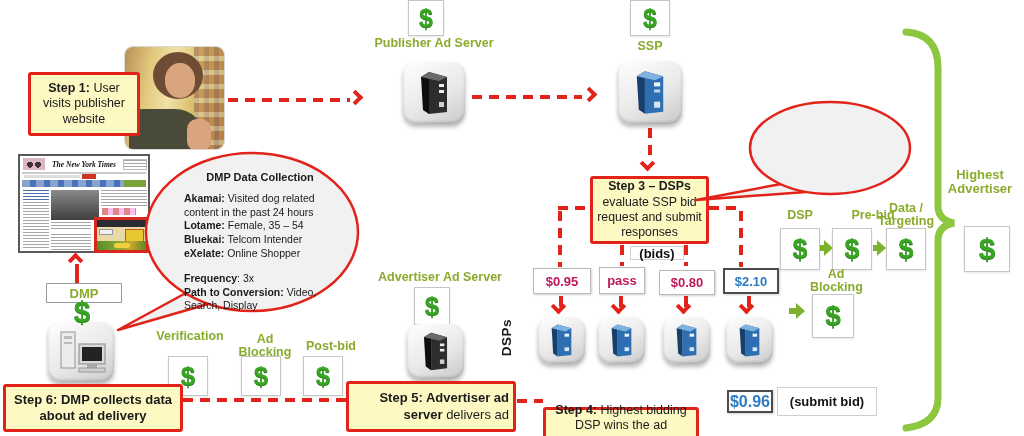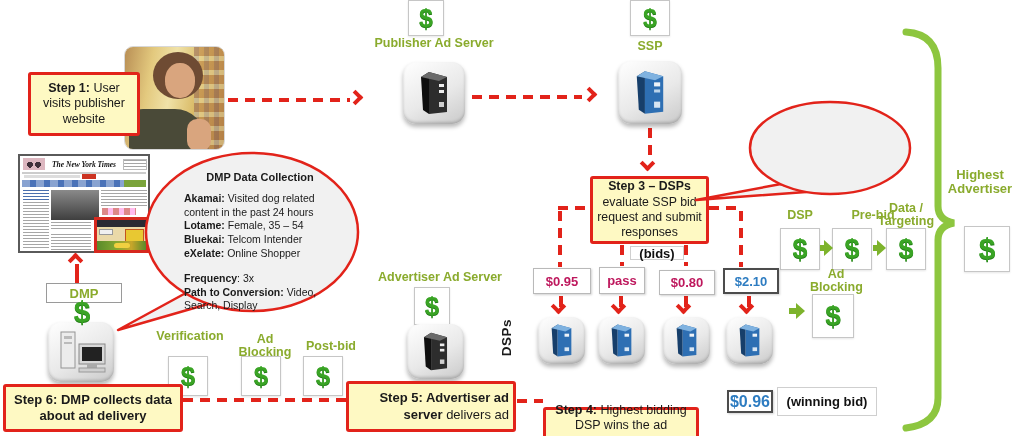--- a/index.html
+++ b/index.html
@@ -277,21 +277,21 @@
         <polygon points="18,15 26,10 44,15 36,19" style="fill:var(--h)"></polygon>
         <rect x="35" y="22" width="6" height="4" fill="#eef3f8"></rect>
         <rect x="35" y="40" width="6" height="5" fill="#d7e5f2"></rect>
       </svg>
     </div>
 
   <div class="sbox" style="left:543px;top:379px;width:156px;height:54px;margin-top:28px;">
     <div><b>Step 4:</b><span>  Highest bidding DSP wins the ad impression, calls advertiser ad server</span></div>
   </div>
   <div class="bid blue" style="left:727px;top:390px;width:46px;height:23px;font-size:16px;">$0.96</div>
-  <div class="cap" style="left:777px;top:387px;width:100px;height:29px;">(winning bid)</div>
+  <div class="cap" style="left:777px;top:387px;width:100px;height:29px;">(submit bid)</div>
 
   <svg class="abs" style="left:676px;top:92px;z-index:7;" width="250" height="122" viewBox="0 0 250 122">
     <path d="M105,92 L20,108 L130,100 Z" fill="#f1f1f1" stroke="#e2231a" stroke-width="2.5" stroke-linejoin="round"></path>
     <ellipse cx="154" cy="56" rx="80" ry="46" fill="#f1f1f1" stroke="#e2231a" stroke-width="2.5"></ellipse>
     <ellipse cx="154" cy="56" rx="77" ry="43" fill="#f1f1f1" stroke="none"></ellipse>
   </svg>
 
   <div class="glbl" style="left:780px;top:209px;width:40px;">DSP</div>
   <div class="glbl" style="left:826px;top:209px;width:48px;margin-left:23px;">Pre-bid</div>
   <div class="glbl" style="left:878px;top:202px;width:56px;">

